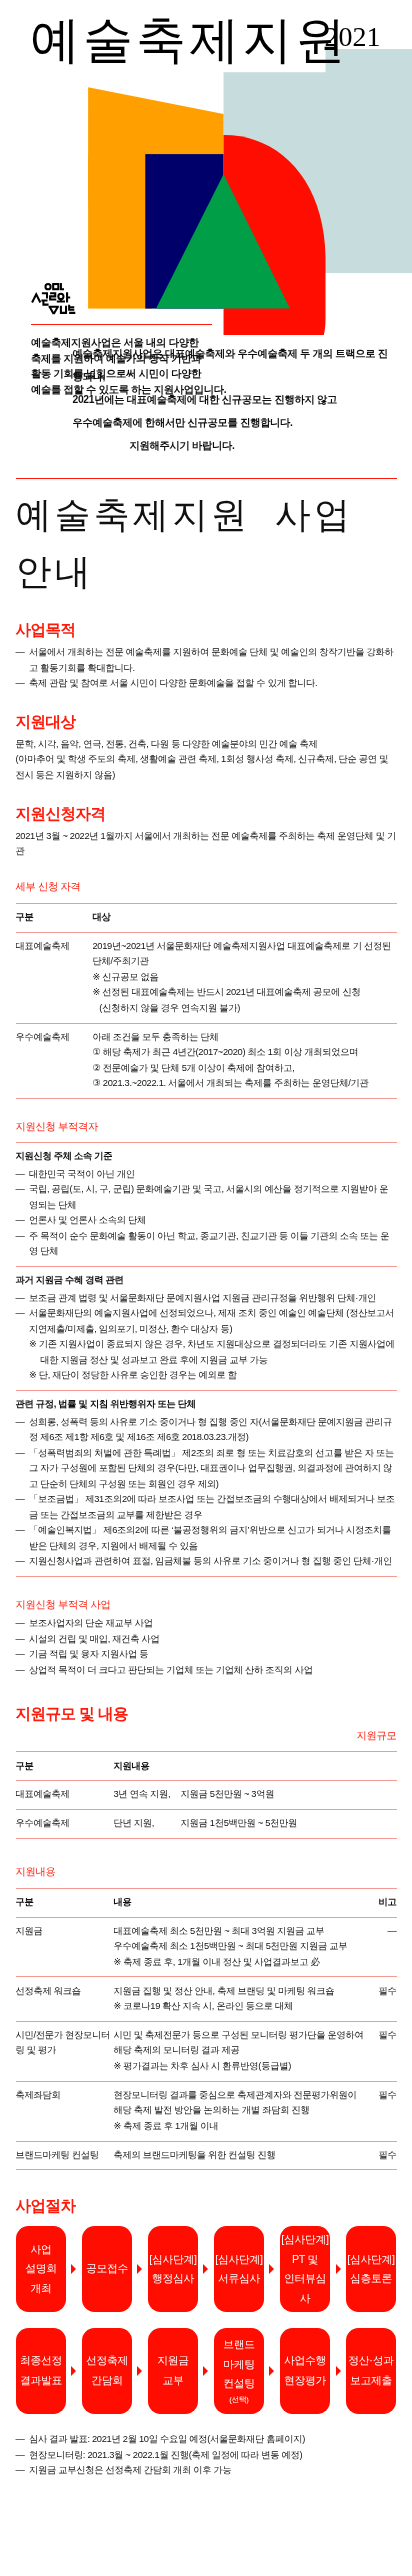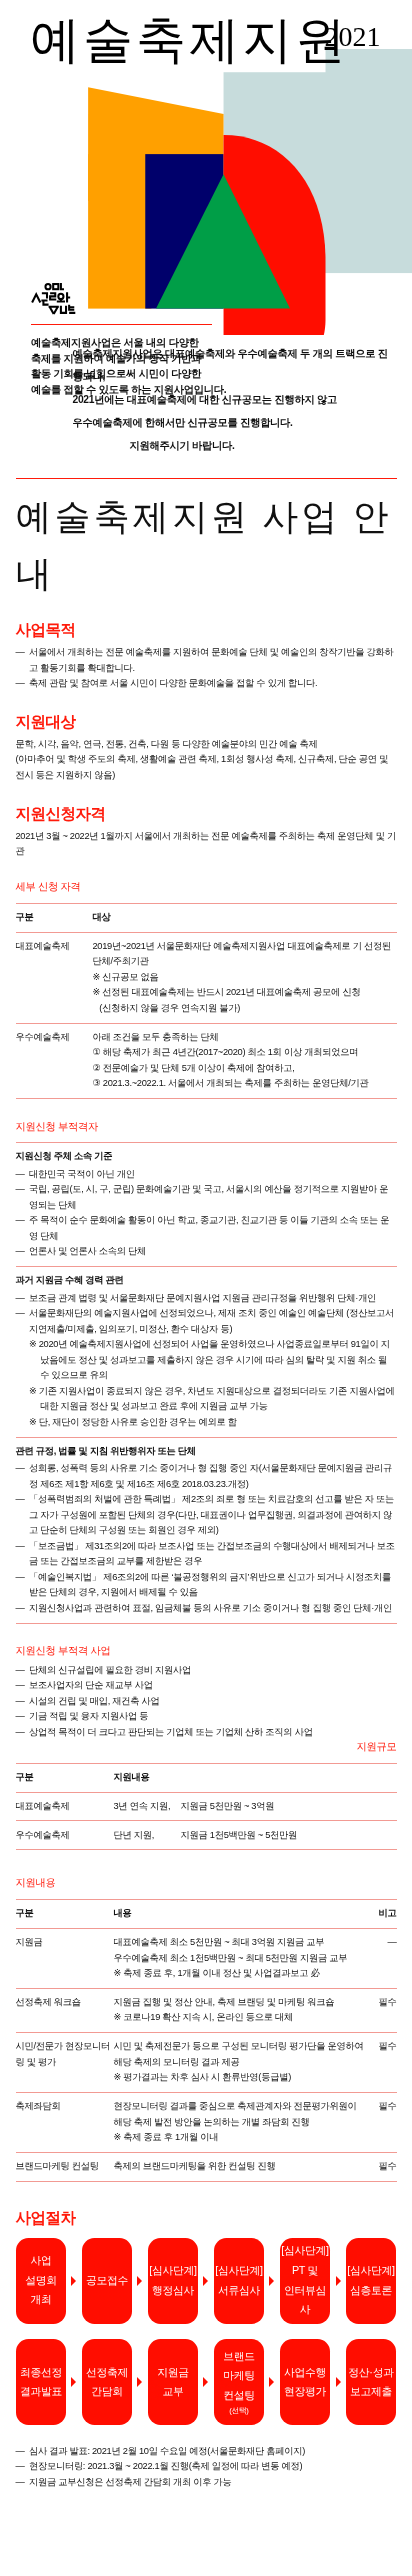--- a/index.html
+++ b/index.html
@@ -31,21 +31,21 @@
   }
   .hero-rule { position: absolute; left: 15.5px; top: 324px; width: 181px; height: 1px; background: #ff1a0a; }
   .hero-intro {
     position: absolute; left: 15.5px; top: 335px;
     font-size: 10.3px; line-height: 15.5px; font-weight: bold; color: #111;
     letter-spacing: -0.3px;
   }
 
   .section-rule { height: 1px; background: #ff1a0a; margin-top: 57px; }
   .main-title {
-    font-family: Liberation Serif, serif;
+    font-family: Liberation Mono, monospace;
     font-size: 36px; line-height: 57px; margin-top: 10.3px; letter-spacing: 3.1px;
     font-weight: normal;
   }
 
   h2.sec {
     color: #ff1a0a; font-size: 15.5px; font-weight: bold; letter-spacing: -0.5px;
     margin-top: 20.6px; margin-bottom: 4.1px; line-height: 20.6px;
   }
   h2.sec.first { margin-top: 17.5px; }
   h3.sub {
@@ -200,59 +200,58 @@
     </tbody>
       </table>
 
     <h3 class="sub">지원신청 부적격자</h3>
     <div>
       <div class="inel-block">
         <h4>지원신청 주체 소속 기준</h4>
         <ul class="dash-list">
           <li>대한민국 국적이 아닌 개인</li>
           <li>국립, 공립(도, 시, 구, 군립) 문화예술기관 및 국고, 서울시의 예산을 정기적으로 지원받아 운영되는 단체</li>
+          <li>언론사 및 언론사 소속의 단체</li>
           <li>주 목적이 순수 문화예술 활동이 아닌 학교, 종교기관, 친교기관 등 이들 기관의 소속 또는 운영 단체</li>
-          <li>언론사 및 언론사 소속의 단체</li>
         </ul>
       </div>
       <div class="inel-block">
         <h4>과거 지원금 수혜 경력 관련</h4>
         <ul class="dash-list">
           <li>보조금 관계 법령 및 서울문화재단 문예지원사업 지원금 관리규정을 위반행위 단체·개인</li>
           <li>서울문화재단의 예술지원사업에 선정되었으나, 제재 조치 중인 예술인 예술단체 (정산보고서 지연제출/미제출, 임의포기, 미정산, 환수 대상자 등)</li>
         </ul>
         <div style="padding-left:13.4px">
-          <div class="note">※ 2020년 예술축제지원사업에 선정되어 사업을 운영하였으나 사업종료일로부터 91일이 지났음에도 정산 및 성과보고를 제출하지 않은 경우 시기에 따라 심의 탈락 및 지원 취소 될 수 있으므로 유의</div>
           <div class="note">※ 기존 지원사업이 종료되지 않은 경우, 차년도 지원대상으로 결정되더라도 기존 지원사업에 대한 지원금 정산 및 성과보고 완료 후에 지원금 교부 가능</div>
           <div class="note">※ 단, 재단이 정당한 사유로 승인한 경우는 예외로 함</div>
         </div>
       </div>
       <div class="inel-block">
         <h4>관련 규정, 법률 및 지침 위반행위자 또는 단체</h4>
         <ul class="dash-list">
           <li>성희롱, 성폭력 등의 사유로 기소 중이거나 형 집행 중인 자(서울문화재단 문예지원금 관리규정 제6조 제1항 제6호 및 제16조 제6호 2018.03.23.개정)</li>
           <li>「성폭력범죄의 처벌에 관한 특례법」 제2조의 죄로 형 또는 치료감호의 선고를 받은 자 또는 그 자가 구성원에 포함된 단체의 경우(다만, 대표권이나 업무집행권, 의결과정에 관여하지 않고 단순히 단체의 구성원 또는 회원인 경우 제외)</li>
           <li>「보조금법」 제31조의2에 따라 보조사업 또는 간접보조금의 수행대상에서 배제되거나 보조금 또는 간접보조금의 교부를 제한받은 경우</li>
           <li>「예술인복지법」 제6조의2에 따른 ‘불공정행위의 금지’위반으로 신고가 되거나 시정조치를 받은 단체의 경우, 지원에서 배제될 수 있음</li>
           <li>지원신청사업과 관련하여 표절, 임금체불 등의 사유로 기소 중이거나 형 집행 중인 단체·개인</li>
         </ul>
       </div>
     </div>
 
     <h3 class="sub">지원신청 부적격 사업</h3>
     <ul class="dash-list" style="margin-top:-4.1px">
-      <li>단체의 신규설립에 필요한 경비 지원사업</li>
       <li>보조사업자의 단순 재교부 사업</li>
       <li>시설의 건립 및 매입, 재건축 사업</li>
       <li>기금 적립 및 융자 지원사업 등</li>
       <li>상업적 목적이 더 크다고 판단되는 기업체 또는 기업체 산하 조직의 사업</li>
     </ul>
   </section>
 
   <section>
+    <h2 class="sec" style="margin-top:26px">지원규모 및 내용</h2>
     <h3 class="sub tight">지원규모</h3>
     <table class="tbl">
       <tbody>
           <tr>
         <th style="width:98px">구분</th>
         <th colspan="2">지원내용</th>
       </tr>
       <tr>
         <td>대표예술축제</td>
         <td style="width:67px">3년 연속 지원,</td>

